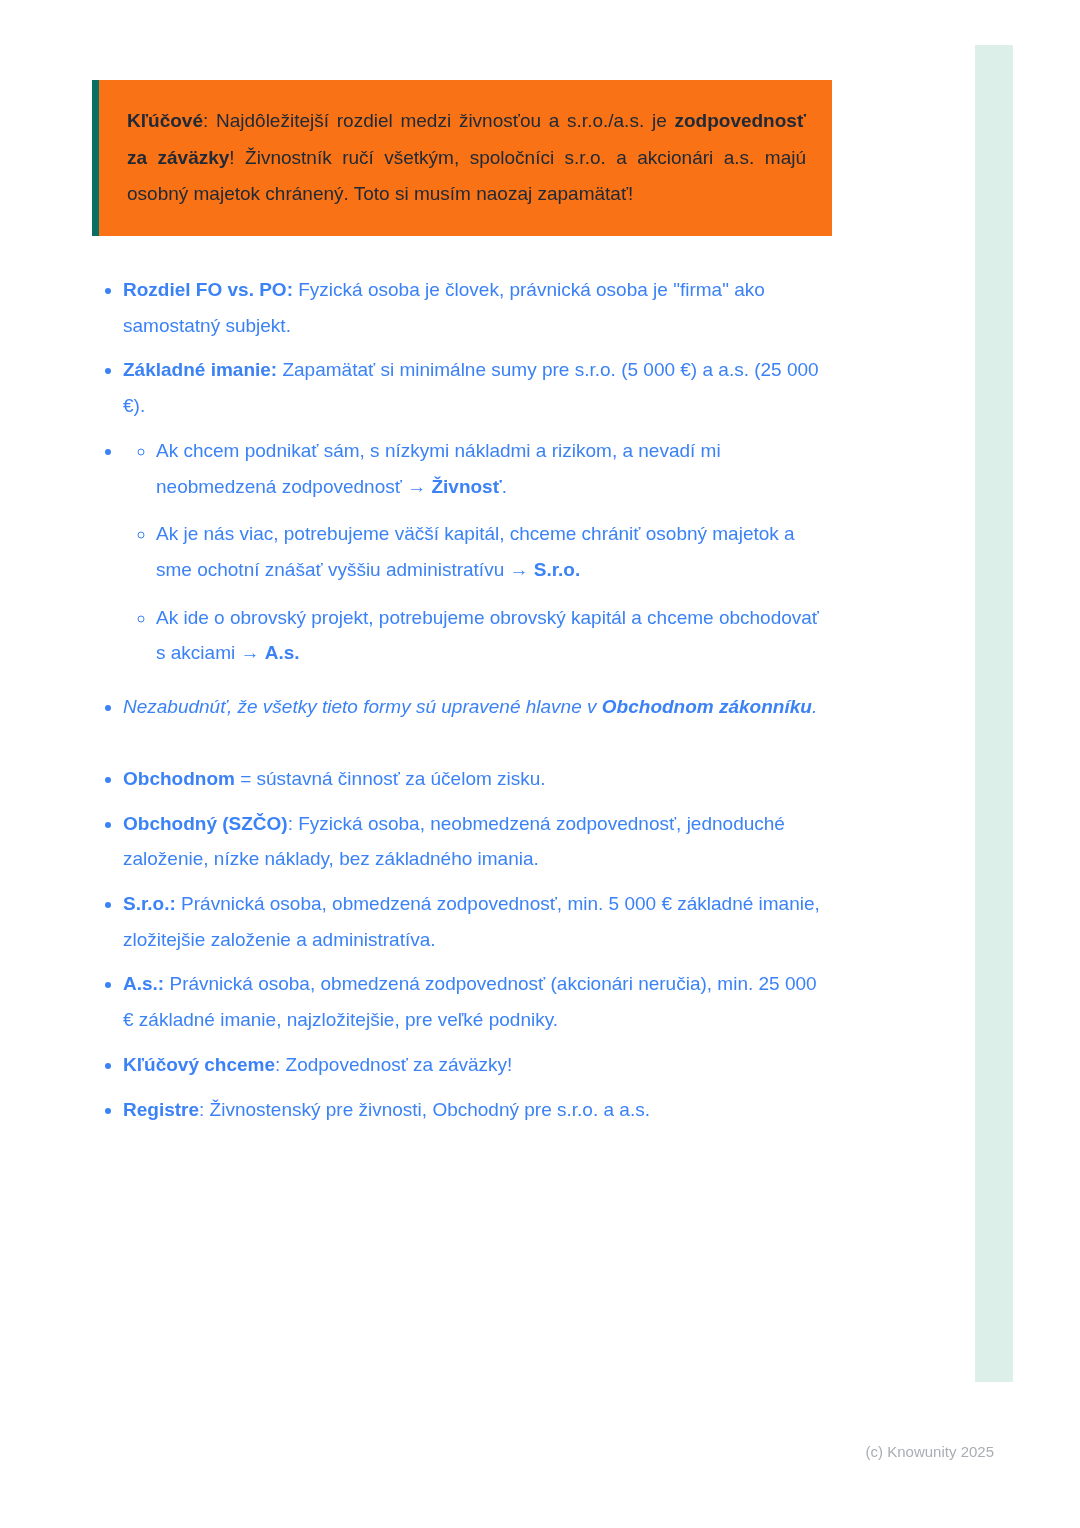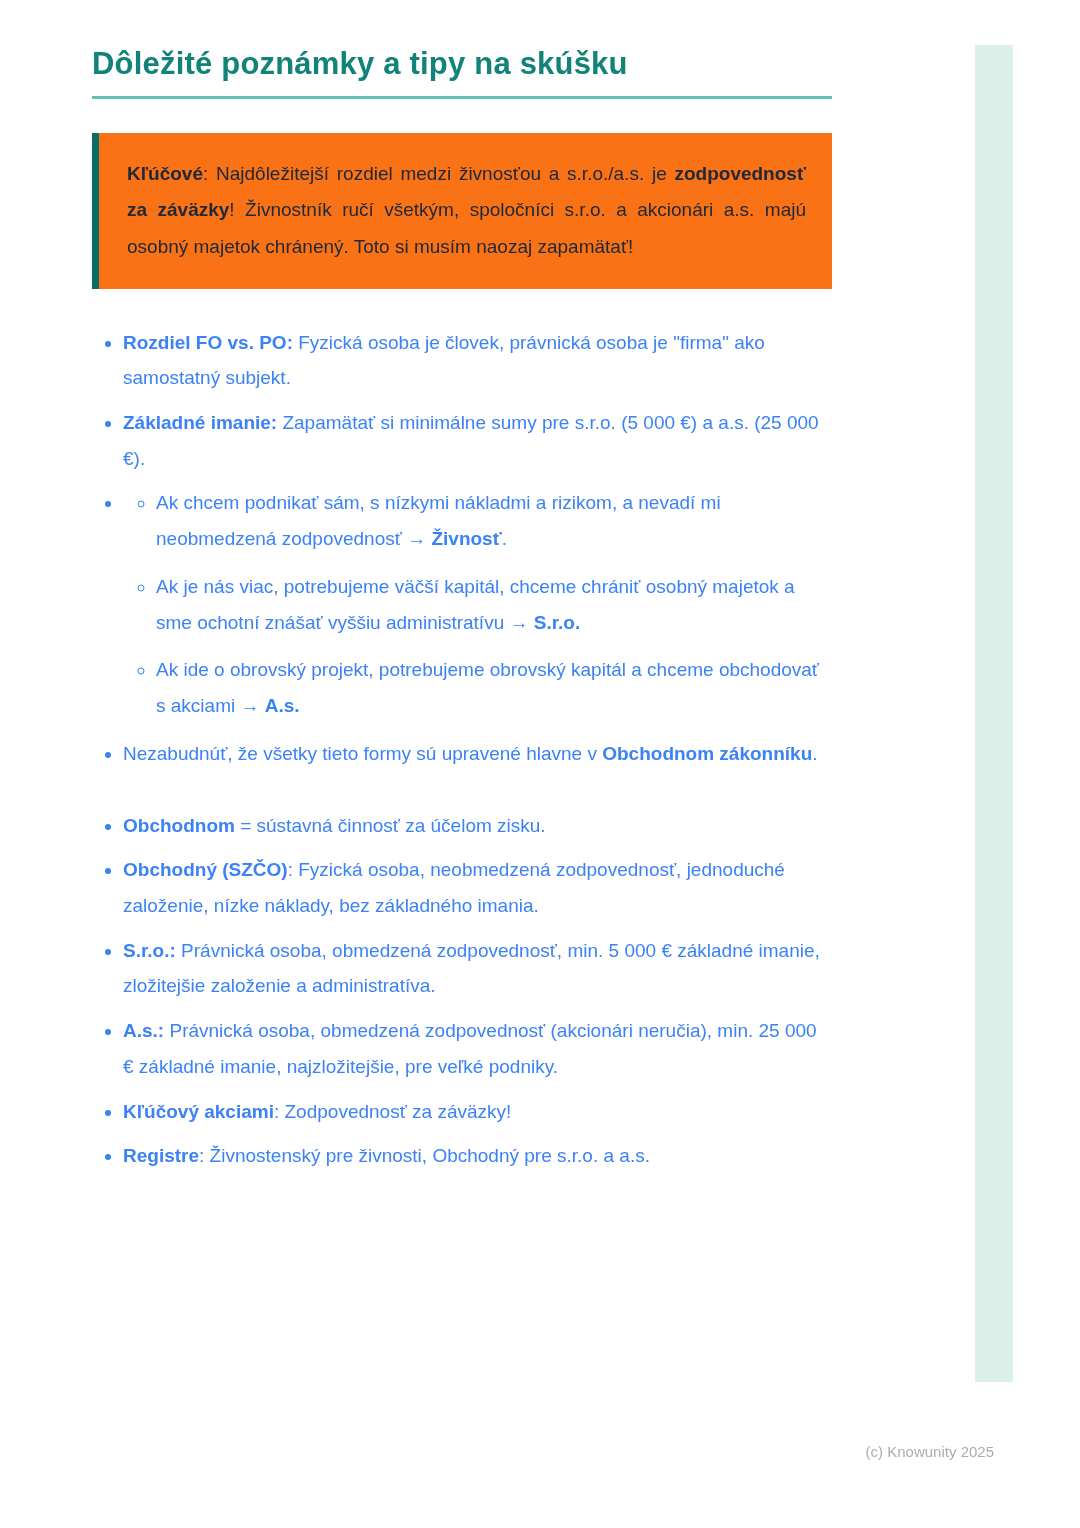--- a/index.html
+++ b/index.html
@@ -68,42 +68,41 @@
   .bullets > li { margin-bottom: 9px; }
   .li-text { margin: 0; }
 
   .sub-bullets {
     list-style: circle;
     margin: 8px 0 0;
     padding-left: 33px;
   }
   .sub-bullets > li { margin-bottom: 12px; }
 
-  .gap-top { margin-top: 12px; }
+  .gap-top { margin-top: 18px; font-style: italic; }
 
   strong { font-weight: 700; }
 
   .footer {
     position: absolute;
     right: 86px;
     bottom: 68px;
     font-size: 15px;
     color: #a9aeb4;
   }
 </style>
 </head>
 <body>
 
 <div class="page">
   <div class="side-strip"></div>
 
   <main class="content">
 
     <section>
-      <h1 class="sec-title">Dôležité poznámky a tipy na skúšku</h1>
 
       <aside class="callout">
         <p class="callout-text"><strong>Kľúčové</strong>: Najdôležitejší rozdiel medzi živnosťou a s.r.o./a.s. je <strong>zodpovednosť za záväzky</strong>! Živnostník ručí všetkým, spoločníci s.r.o. a akcionári a.s. majú osobný majetok chránený. Toto si musím naozaj zapamätať!</p>
       </aside>
 
       <ul class="bullets">
         <li>
           <p class="li-text"><strong>Rozdiel FO vs. PO:</strong> Fyzická osoba je človek, právnická osoba je "firma" ako samostatný subjekt.</p>
         </li>
         <li>
@@ -137,21 +136,21 @@
         <li>
           <p class="li-text"><strong>Obchodný (SZČO)</strong>: Fyzická osoba, neobmedzená zodpovednosť, jednoduché založenie, nízke náklady, bez základného imania.</p>
         </li>
         <li>
           <p class="li-text"><strong>S.r.o.:</strong> Právnická osoba, obmedzená zodpovednosť, min. 5 000 € základné imanie, zložitejšie založenie a administratíva.</p>
         </li>
         <li>
           <p class="li-text"><strong>A.s.:</strong> Právnická osoba, obmedzená zodpovednosť (akcionári neručia), min. 25 000 € základné imanie, najzložitejšie, pre veľké podniky.</p>
         </li>
         <li>
-          <p class="li-text"><strong>Kľúčový akciami</strong>: Zodpovednosť za záväzky!</p>
+          <p class="li-text"><strong>Kľúčový chceme</strong>: Zodpovednosť za záväzky!</p>
         </li>
         <li>
           <p class="li-text"><strong>Registre</strong>: Živnostenský pre živnosti, Obchodný pre s.r.o. a a.s.</p>
         </li>
       </ul>
     </section>
 
   </main>
 
   <div class="footer">(c) Knowunity 2025</div>

